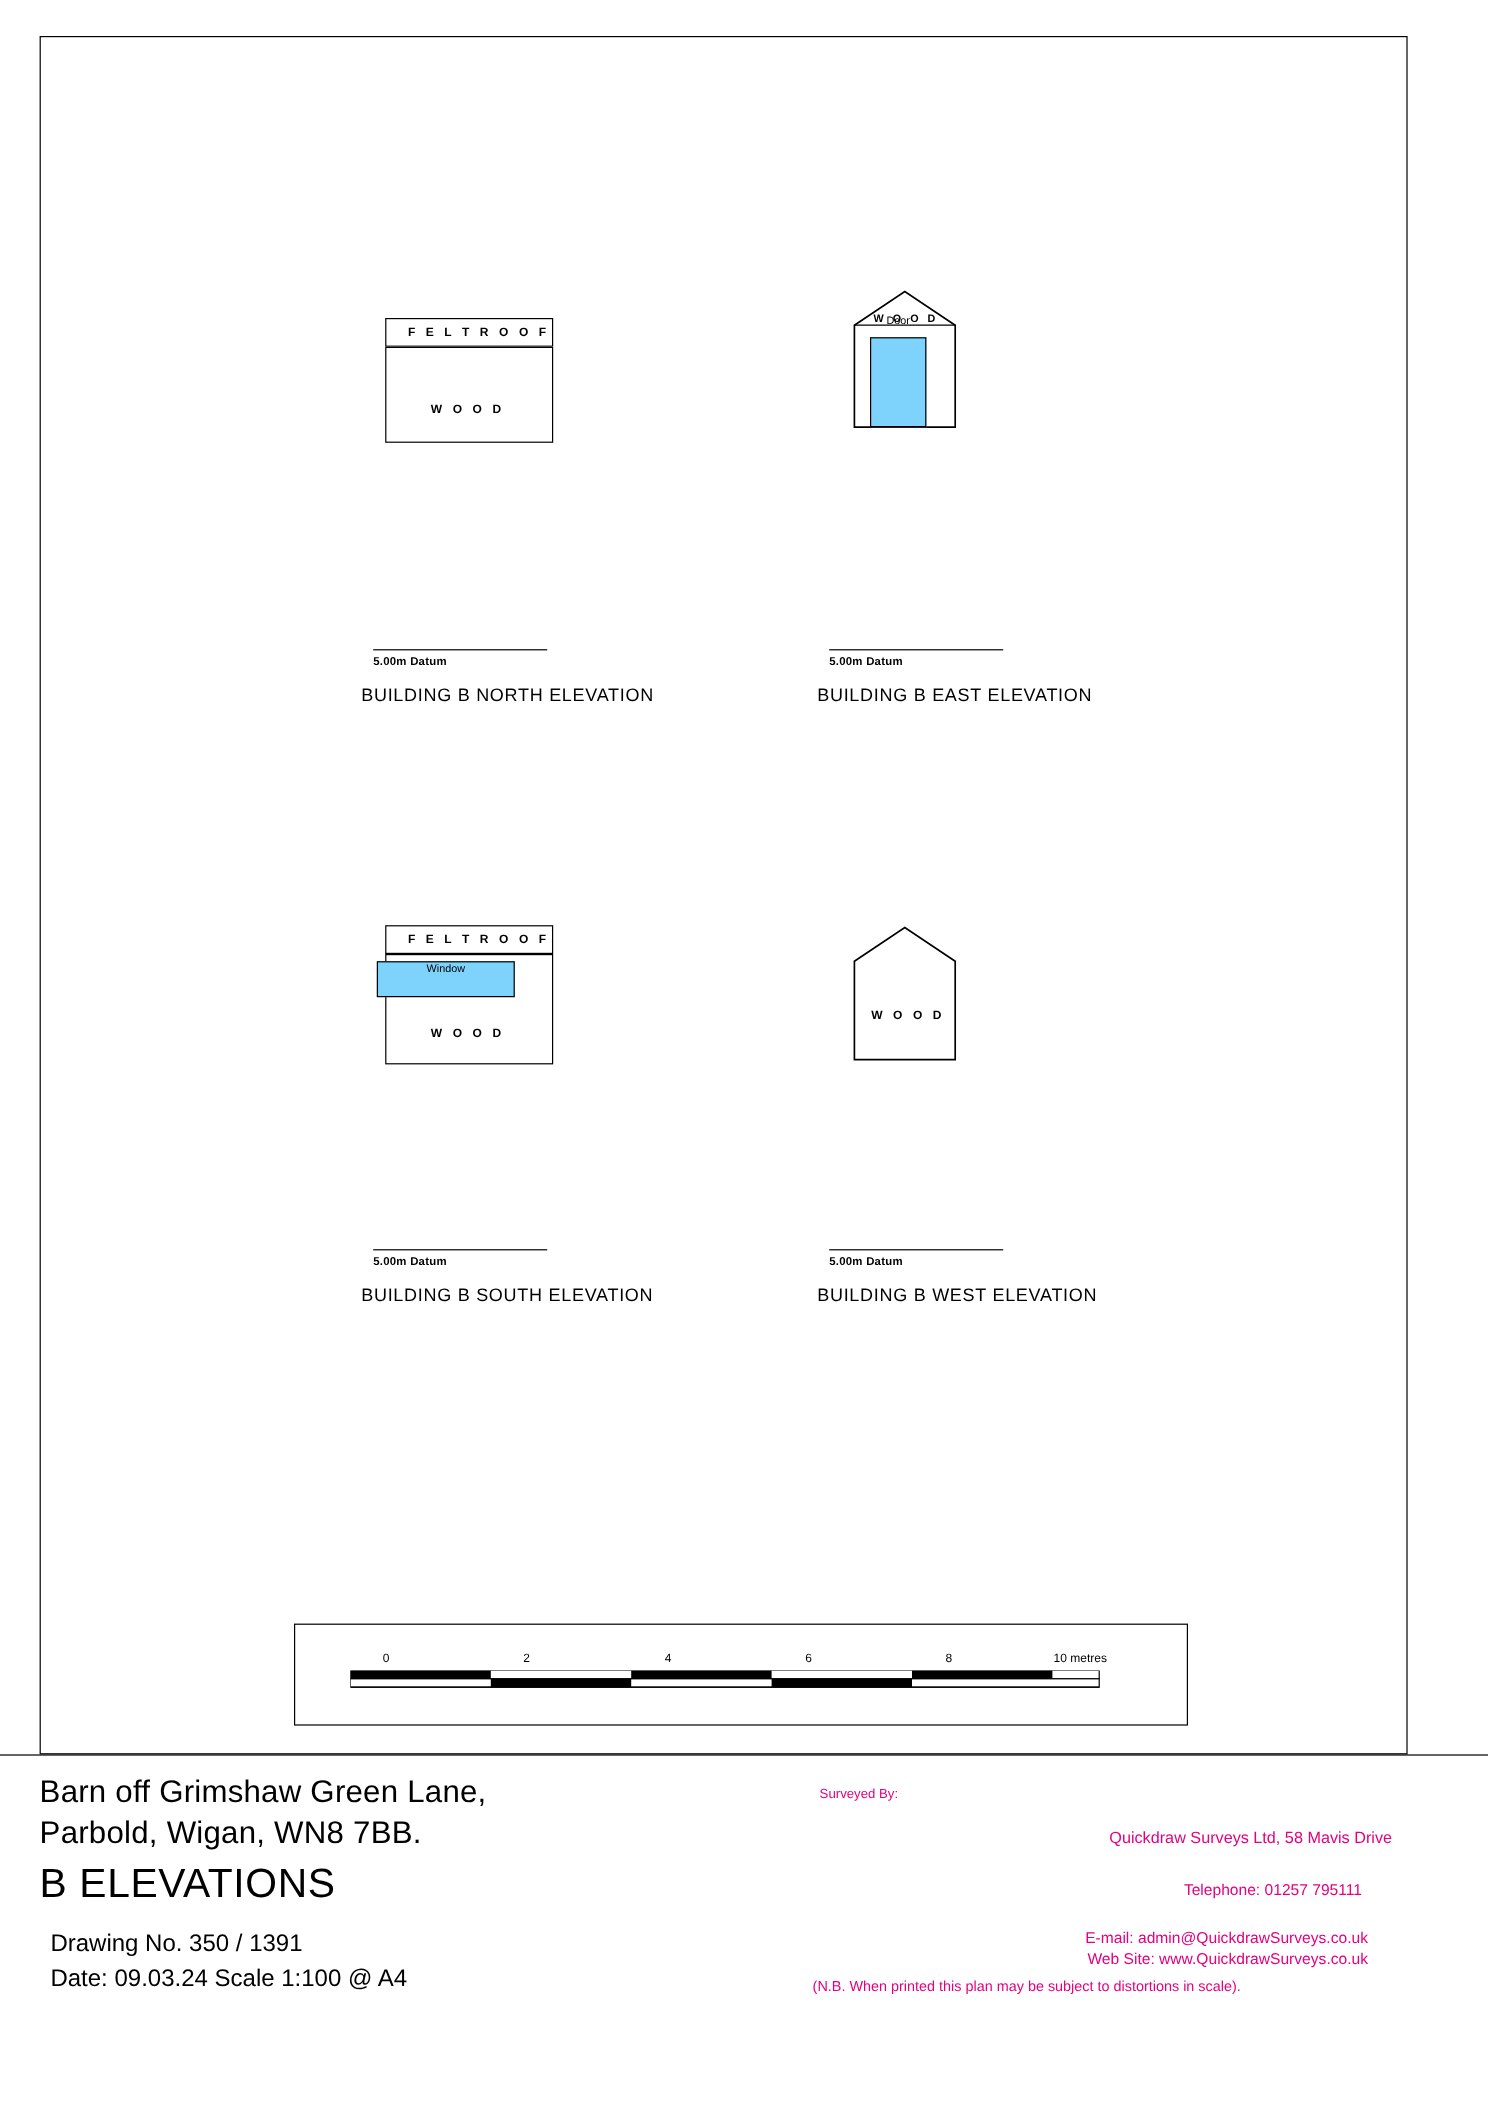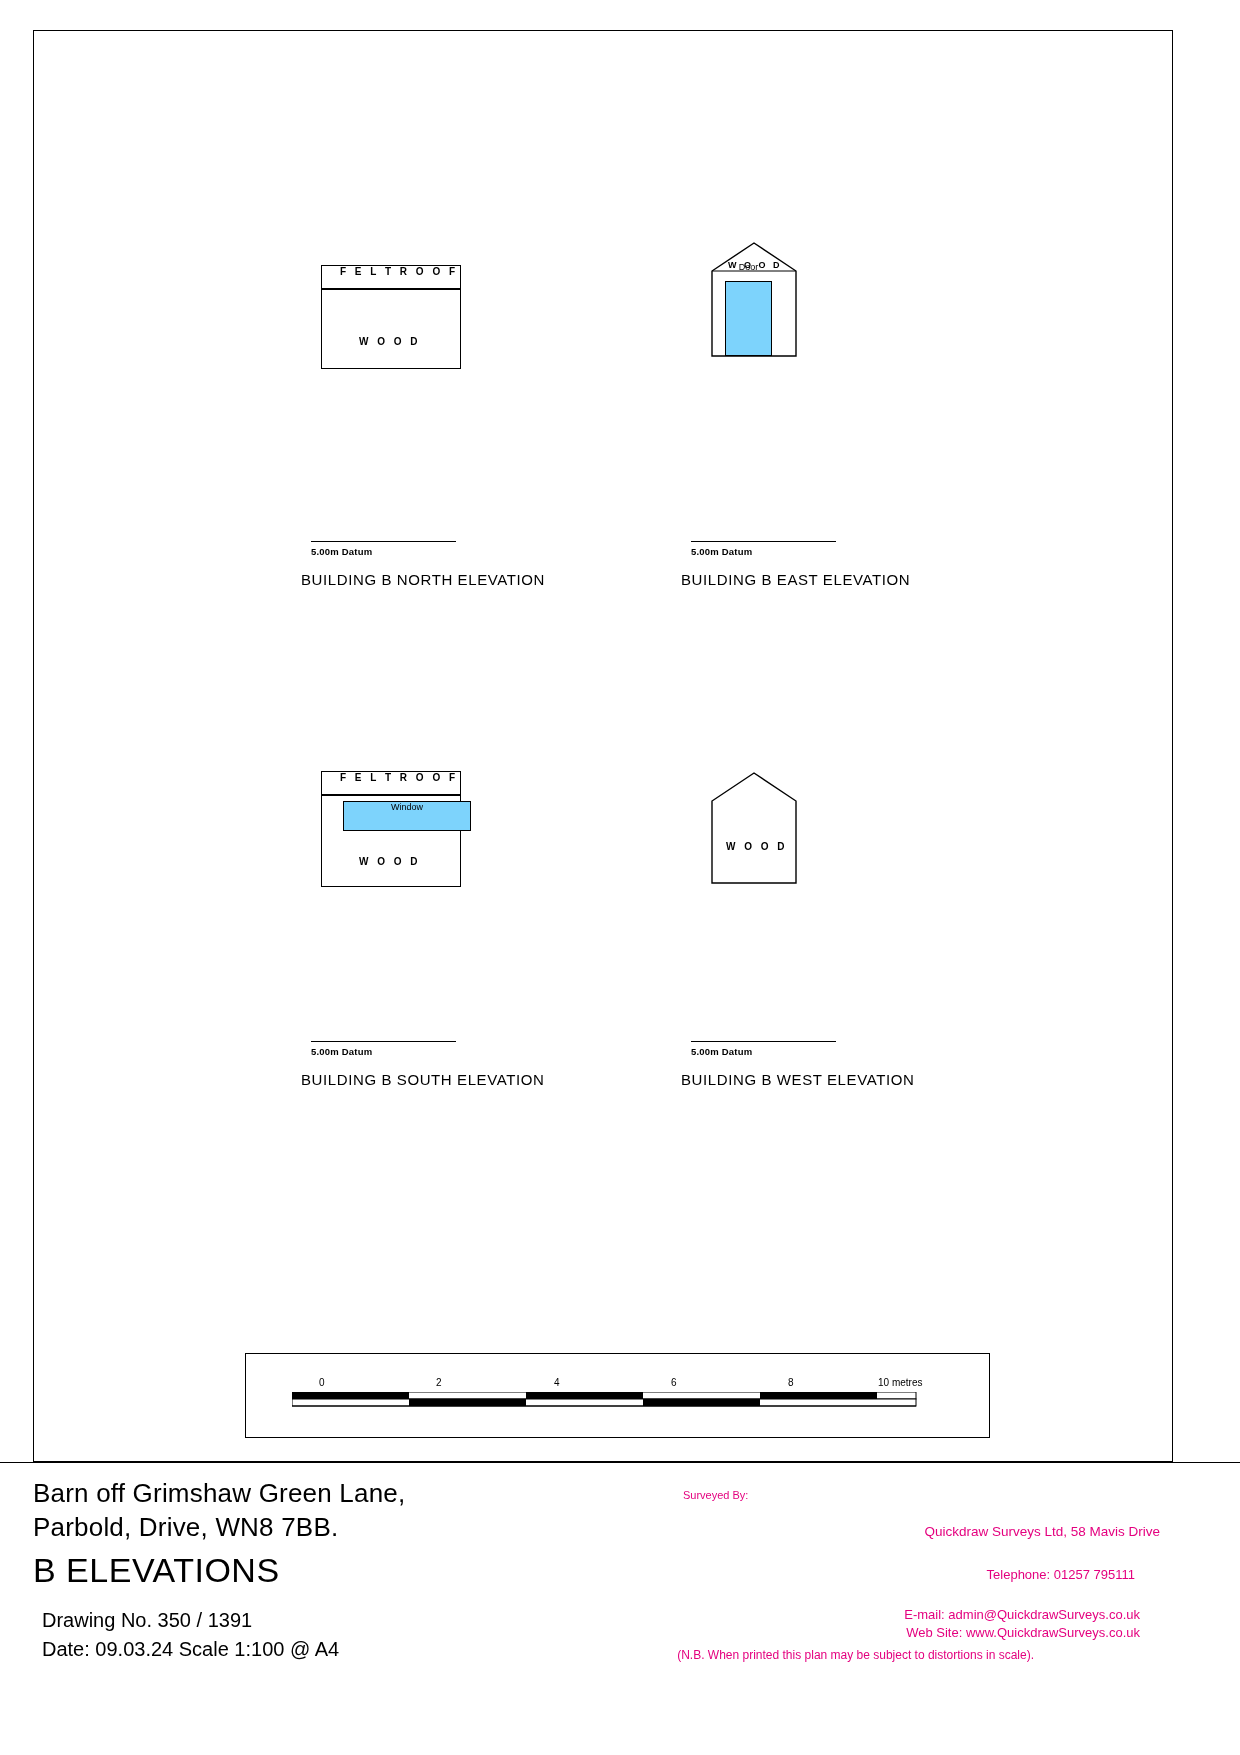--- a/index.html
+++ b/index.html
@@ -62,21 +62,21 @@
     border: 1.3px solid #000;
     box-sizing: border-box;
     background: #fff;
   }
   .roof-band {
     position: absolute;
     border: 1.3px solid #000;
     box-sizing: border-box;
     background: #fff;
     display: flex;
-    align-items: flex-start;
+    align-items: center;
     justify-content: center;
     padding-left: 16px;
   }
   .lbl-roof {
     font-size: 10px;
     font-weight: bold;
     letter-spacing: 3px;
   }
   .lbl-wall {
     position: absolute;
@@ -246,21 +246,21 @@
       <span class="elev-title" style="left:32px; top:330px;">BUILDING B   EAST  ELEVATION</span>
     </div>
 
     <div class="elev" style="left:235px; top:740px; width:330px; height:370px;">
 
       <div class="elev-drawing">
         <div class="roof-band" style="left:52px; top:0px; width:140px; height:24px;">
           <span class="lbl-roof">F E L T   R O O F</span>
         </div>
         <div class="bldg-box" style="left:52px; top:24px; width:140px; height:92px;"></div>
-        <div class="opening" style="left:74px; top:30px; width:128px; height:30px;">
+        <div class="opening" style="left:45px; top:30px; width:115px; height:30px;">
           <span>Window</span>
         </div>
         <span class="lbl-wall" style="left:90px; top:85px;">W O O D</span>
       </div>
 
       <div class="datum-line" style="left:42px; top:270px; width:145px;"></div>
       <span class="datum-label" style="left:42px; top:275px;">5.00m Datum</span>
       <span class="elev-title" style="left:32px; top:300px;">BUILDING B   SOUTH  ELEVATION</span>
     </div>
 
@@ -295,21 +295,21 @@
       <rect x="117" y="7" width="117" height="7" fill="#000"></rect>
       <rect x="234" y="0" width="117" height="7" fill="#000"></rect>
       <rect x="351" y="7" width="117" height="7" fill="#000"></rect>
       <rect x="468" y="0" width="117" height="7" fill="#000"></rect>
       <line x1="0" y1="14" x2="624" y2="14" stroke="#000" stroke-width="1"></line>
     </svg>
   </div>
 
   <div class="title-block">
     <div class="addr1">Barn off Grimshaw Green Lane,</div>
-    <div class="addr2">Parbold, Drive, WN8 7BB.</div>
+    <div class="addr2">Parbold, Wigan, WN8 7BB.</div>
     <div class="maintitle">B ELEVATIONS</div>
     <div class="drawno">Drawing No.  350 / 1391</div>
     <div class="dateline">Date: 09.03.24     Scale  1:100 @ A4</div>
 
     <div class="surveyed-by">Surveyed By:</div>
     <div class="company">
       <div>Quickdraw Surveys Ltd, 58 Mavis Drive</div>
     </div>
     <div class="telephone">Telephone:      01257 795111</div>
     <div class="contact">

